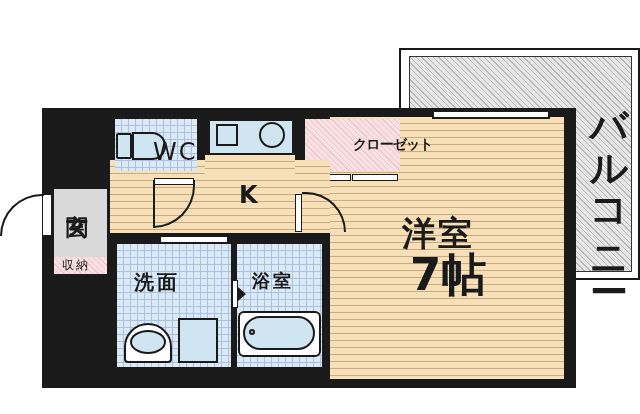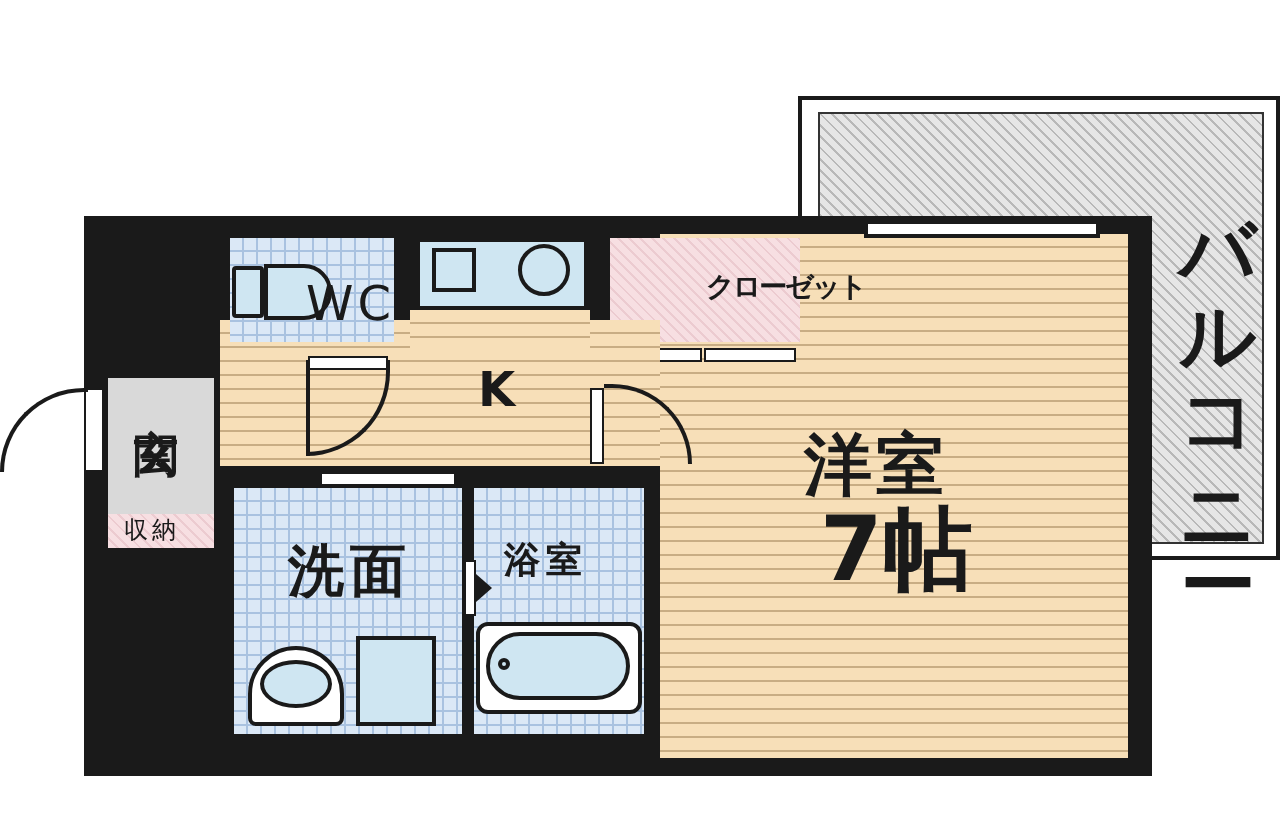--- a/index.html
+++ b/index.html
@@ -70,21 +70,21 @@
 <div class="abs gray" style="left:54px;top:189px;width:53px;height:68px;"></div>
 <div class="lbl" style="left:66px;top:196px;font-size:22px;writing-mode:vertical-rl;letter-spacing:4px;">玄関</div>
 <div class="abs pink" style="left:54px;top:257px;width:53px;height:17px;"></div>
 <div class="lbl" style="left:62px;top:259px;font-size:12px;font-weight:normal;letter-spacing:2px;">収納</div>
 
 <div class="abs" style="left:42px;top:194px;width:10px;height:42px;background:#fff;border:1px solid #1a1a1a;"></div>
 <div class="abs" style="left:0px;top:194px;width:44px;height:42px;border-top:2px solid #1a1a1a;border-left:2px solid #1a1a1a;border-top-left-radius:44px;"></div>
 
 <div class="abs tile" style="left:117px;top:244px;width:114px;height:123px;"></div>
 <div class="abs" style="left:160px;top:236px;width:68px;height:7px;background:#fff;border:1px solid #1a1a1a;"></div>
-<div class="lbl" style="left:144px;top:272px;font-size:28px;letter-spacing:3px;">洗面</div>
+<div class="lbl" style="left:134px;top:272px;font-size:20px;letter-spacing:3px;">洗面</div>
 <div class="abs fixture" style="left:124px;top:323px;width:48px;height:40px;border-radius:24px 24px 4px 4px;background:#fff;"></div>
 <div class="abs fixture" style="left:130px;top:330px;width:36px;height:24px;border-radius:50%;"></div>
 <div class="abs fixture" style="left:178px;top:318px;width:40px;height:45px;"></div>
 
 <div class="abs tile" style="left:237px;top:244px;width:85px;height:123px;"></div>
 <div class="abs" style="left:232px;top:280px;width:6px;height:28px;background:#fff;border:1px solid #1a1a1a;"></div>
 <div class="abs" style="left:238px;top:287px;width:0;height:0;border-top:7px solid transparent;border-bottom:7px solid transparent;border-left:8px solid #1a1a1a;"></div>
 <div class="lbl" style="left:252px;top:272px;font-size:18px;letter-spacing:3px;">浴室</div>
 <div class="abs" style="left:238px;top:311px;width:83px;height:46px;background:#fff;border:2px solid #1a1a1a;border-radius:6px;"></div>
 <div class="abs fixture" style="left:243px;top:316px;width:72px;height:34px;border-radius:17px;"></div>

